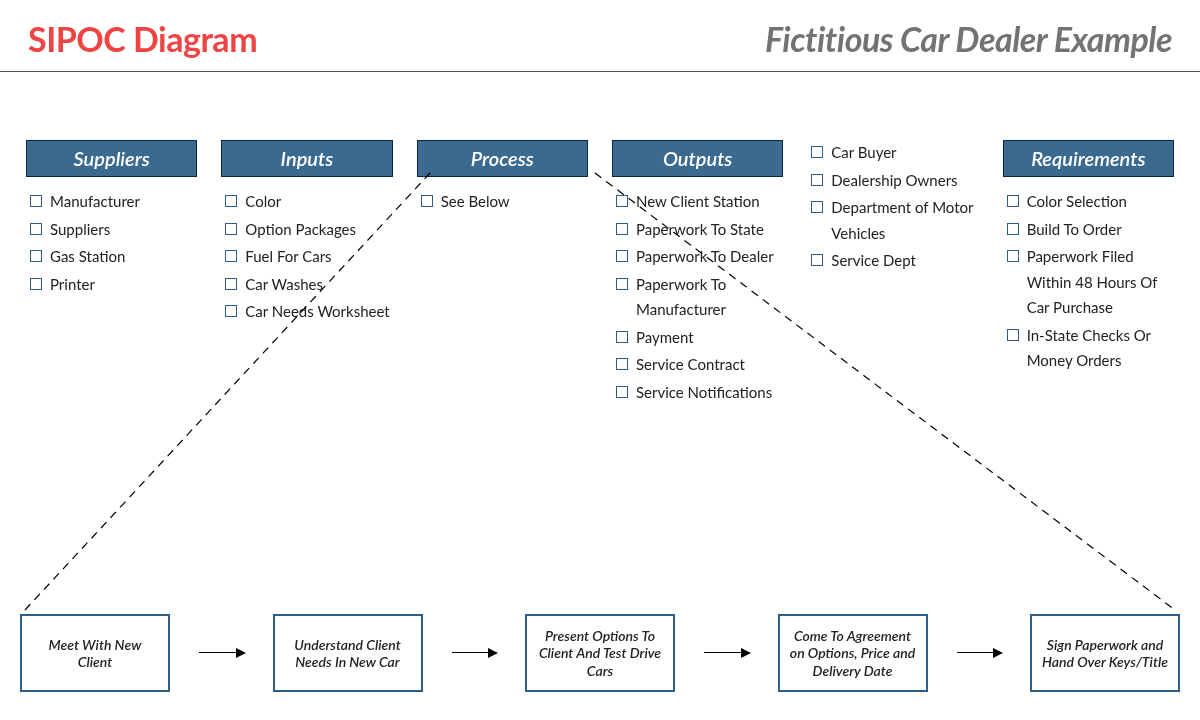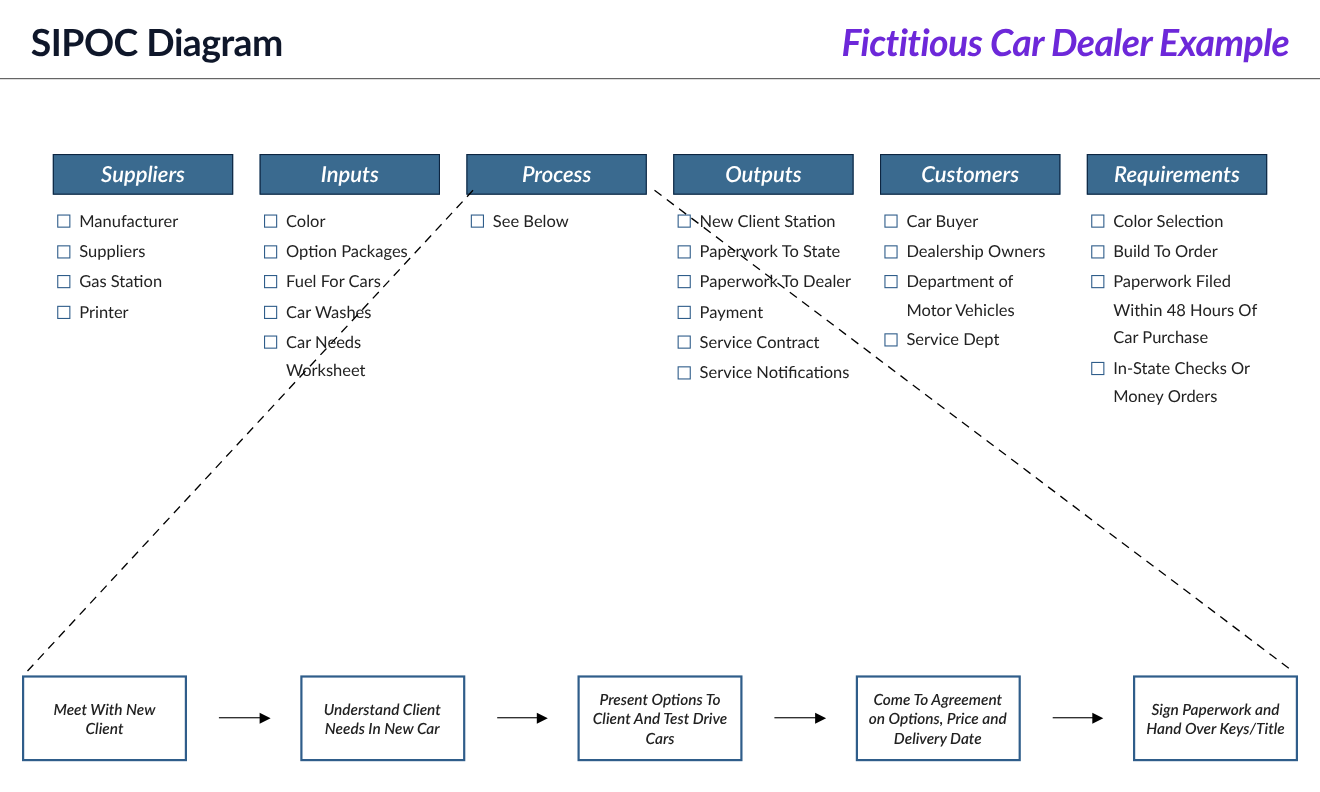--- a/index.html
+++ b/index.html
@@ -14,36 +14,36 @@
   .header {
     display: flex;
     justify-content: space-between;
     align-items: baseline;
     padding: 18px 28px 12px 28px;
     border-bottom: 1px solid #555;
   }
   .title-left {
     font-size: 34px;
     font-weight: 700;
-    color: #0f172a;
+    color: #ef4444;
     letter-spacing: -0.5px;
   }
   .title-right {
     font-size: 34px;
     font-weight: 700;
     font-style: italic;
-    color: #6d28d9;
+    color: #737373;
     letter-spacing: -0.5px;
   }
 
   .columns {
     position: absolute;
     top: 140px;
     left: 0; right: 0;
-    padding: 0 48px;
+    padding: 0 26px;
     display: flex;
     justify-content: space-between;
     gap: 24px;
   }
   .col {
     flex: 1;
     min-width: 0;
   }
   .col-head {
     background: #3a6a8f;
@@ -162,27 +162,27 @@
     <ul class="items">
       <li>See Below</li>
     </ul>
   </div>
   <div class="col">
     <div class="col-head">Outputs</div>
     <ul class="items">
       <li>New Client Station</li>
       <li>Paperwork To State</li>
       <li>Paperwork To Dealer</li>
+      <li>Paperwork To Manufacturer</li>
       <li>Payment</li>
       <li>Service Contract</li>
       <li>Service Notifications</li>
     </ul>
   </div>
   <div class="col">
-    <div class="col-head">Customers</div>
     <ul class="items">
       <li>Car Buyer</li>
       <li>Dealership Owners</li>
       <li>Department of Motor Vehicles</li>
       <li>Service Dept</li>
     </ul>
   </div>
   <div class="col">
     <div class="col-head">Requirements</div>
     <ul class="items">

